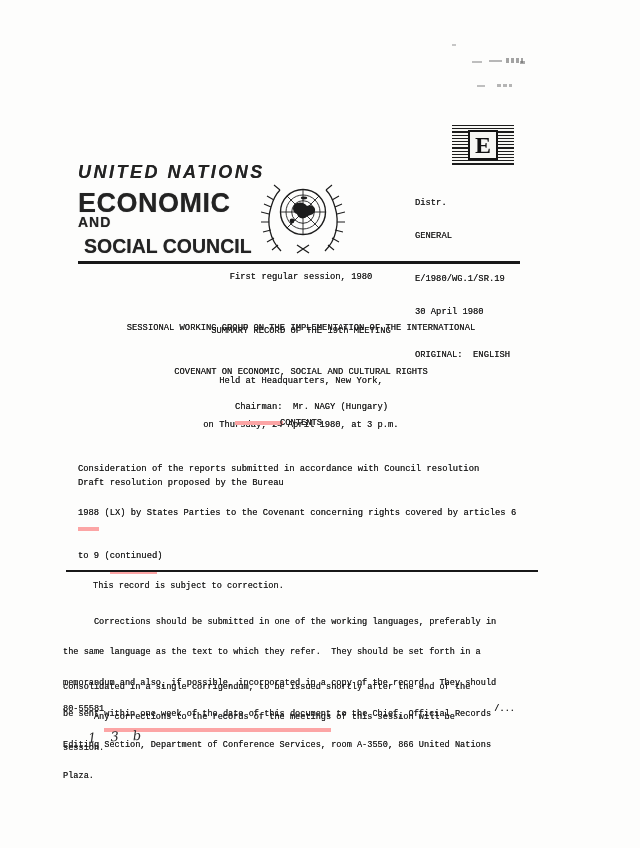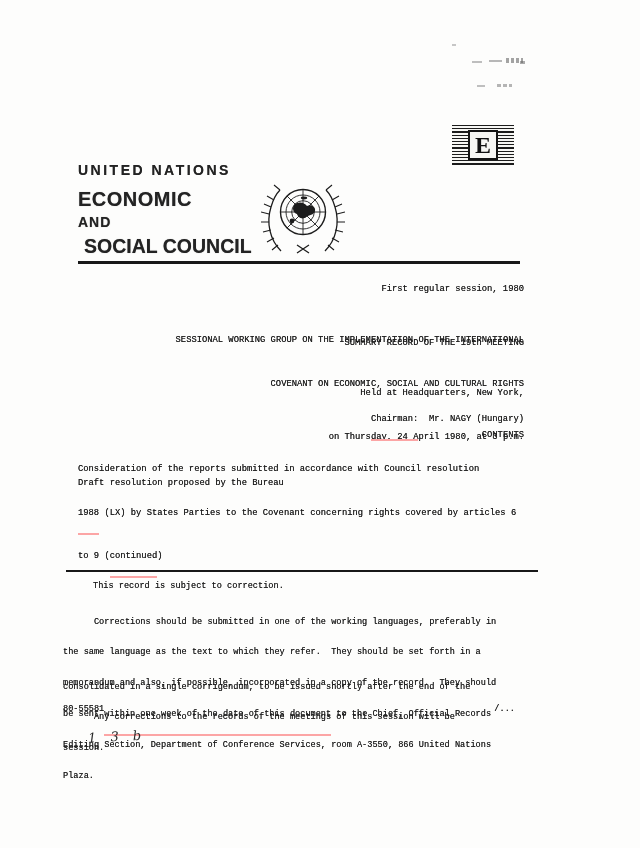--- a/index.html
+++ b/index.html
@@ -12,25 +12,25 @@
   .abs { position:absolute; }
   .mono {
     font-size:8.8px; line-height:14.5px; white-space:pre;
     text-shadow:0 0 0.5px rgba(25,25,25,0.85);
   }
   .mono-tight { line-height:11px; }
   .mono-sm {
     font-size:8.6px; line-height:10.3px; white-space:pre;
     text-shadow:0 0 0.4px rgba(25,25,25,0.8);
   }
-  .center { text-align:right;margin-top:12px; }
-  .u { border-bottom:2px solid #fca5a5; padding-bottom:15px; }
+  .center { text-align:center; }
+  .u { border-bottom:4px solid #fca5a5; padding-bottom:9px; }
   .brand { font-family:"Liberation Sans","DejaVu Sans",sans-serif; font-weight:bold; color:#232323; }
-  .un-title { font-size:14px; letter-spacing:2.5px; text-shadow:0 0 0.6px rgba(30,30,30,0.7); }
-  .council-lg { font-size:20px; letter-spacing:0.5px; text-shadow:0 0 0.7px rgba(30,30,30,0.6); }
+  .un-title { font-size:18px; font-style:italic; letter-spacing:2.5px; text-shadow:0 0 0.6px rgba(30,30,30,0.7); }
+  .council-lg { font-size:27px; letter-spacing:0.5px; text-shadow:0 0 0.7px rgba(30,30,30,0.6); }
   .council-md { font-size:14px; letter-spacing:1px; text-shadow:0 0 0.7px rgba(30,30,30,0.6); }
   .council-sc { font-size:19.5px; letter-spacing:0px; text-shadow:0 0 0.7px rgba(30,30,30,0.6);margin-left:6px; }
   .rule { background:#181818; }
   .e-logo {
     left:452px; top:125px; width:62px; height:40px;
     background:repeating-linear-gradient(180deg,#1c1c1c 0px,#1c1c1c 1.3px,#f7f7f4 1.3px,#f7f7f4 3.2px);
   }
   .e-letter {
     position:absolute; left:50%; top:50%; transform:translate(-50%,-50%);
     font-family:"Liberation Serif","DejaVu Serif",serif; font-weight:bold;
@@ -85,20 +85,27 @@
       <path d="M20,72 C9,61 5,44 10,28 C12,21 15,15 19,11" stroke-width="1.3"></path>
       <path d="M10,28 l-7,-3 M8,35 l-8,-2 M8,43 l-8,0 M10,51 l-8,2 M13,59 l-7,4 M17,66 l-6,5 M13,21 l-7,-4 M19,11 l-6,-5" stroke-width="1.1"></path>
       <g transform="scale(-1,1) translate(-84,0)">
         <path d="M20,72 C9,61 5,44 10,28 C12,21 15,15 19,11" stroke-width="1.3"></path>
         <path d="M10,28 l-7,-3 M8,35 l-8,-2 M8,43 l-8,0 M10,51 l-8,2 M13,59 l-7,4 M17,66 l-6,5 M13,21 l-7,-4 M19,11 l-6,-5" stroke-width="1.1"></path>
       </g>
       <path d="M36,74 l12,-8 M48,74 l-12,-8" stroke-width="1.3"></path>
     </g>
   </svg>
 
+  <div class="abs mono mono-tight" style="left:415px;top:176px;">
+    <div>Distr.</div>
+    <div>GENERAL</div>
+    <div style="margin-top:10px;">E/1980/WG.1/SR.19</div>
+    <div>30 April 1980</div>
+    <div style="margin-top:9.5px;">ORIGINAL:  ENGLISH</div>
+  </div>
 
   <div class="abs rule" style="left:78px;top:261px;width:442px;height:2.6px;"></div>
 
   <div class="abs mono center" style="left:78px;top:270px;width:446px;">First regular session, 1980</div>
 
   <div class="abs mono center" style="left:78px;top:292px;width:446px;">
     <div>SESSIONAL WORKING GROUP ON THE IMPLEMENTATION OF THE INTERNATIONAL</div>
     <div>COVENANT ON ECONOMIC, SOCIAL AND CULTURAL RIGHTS</div>
   </div>
 

